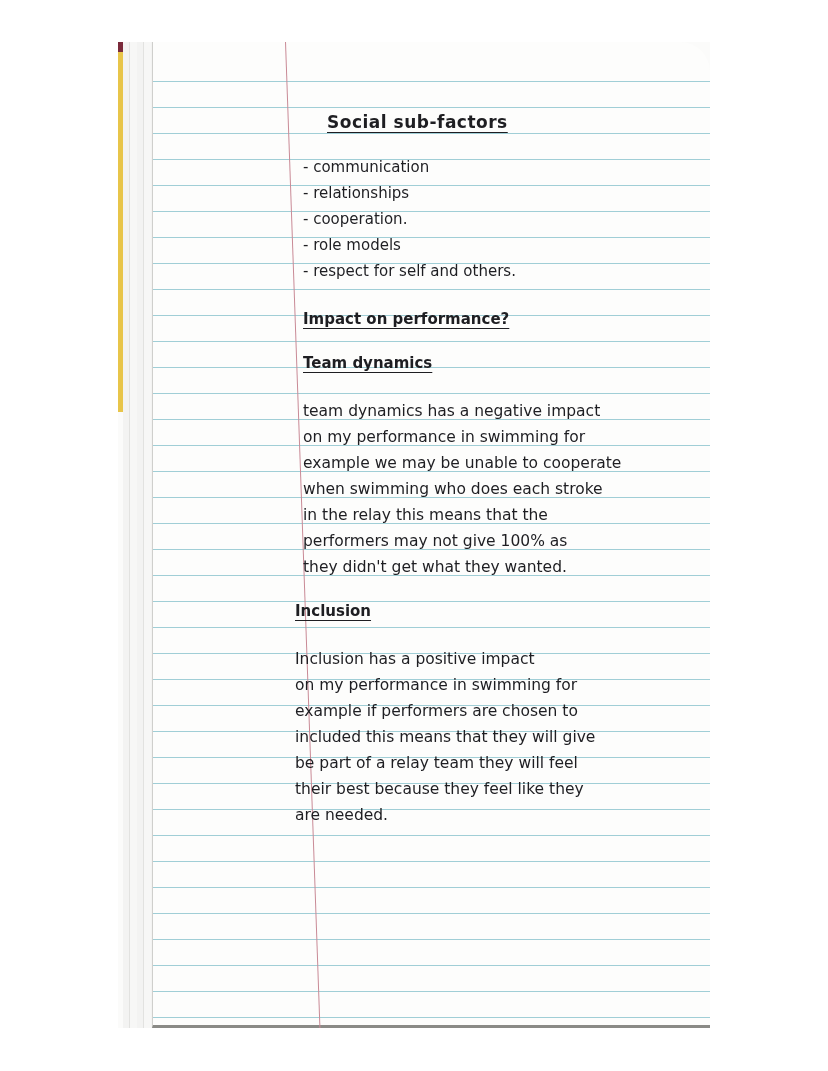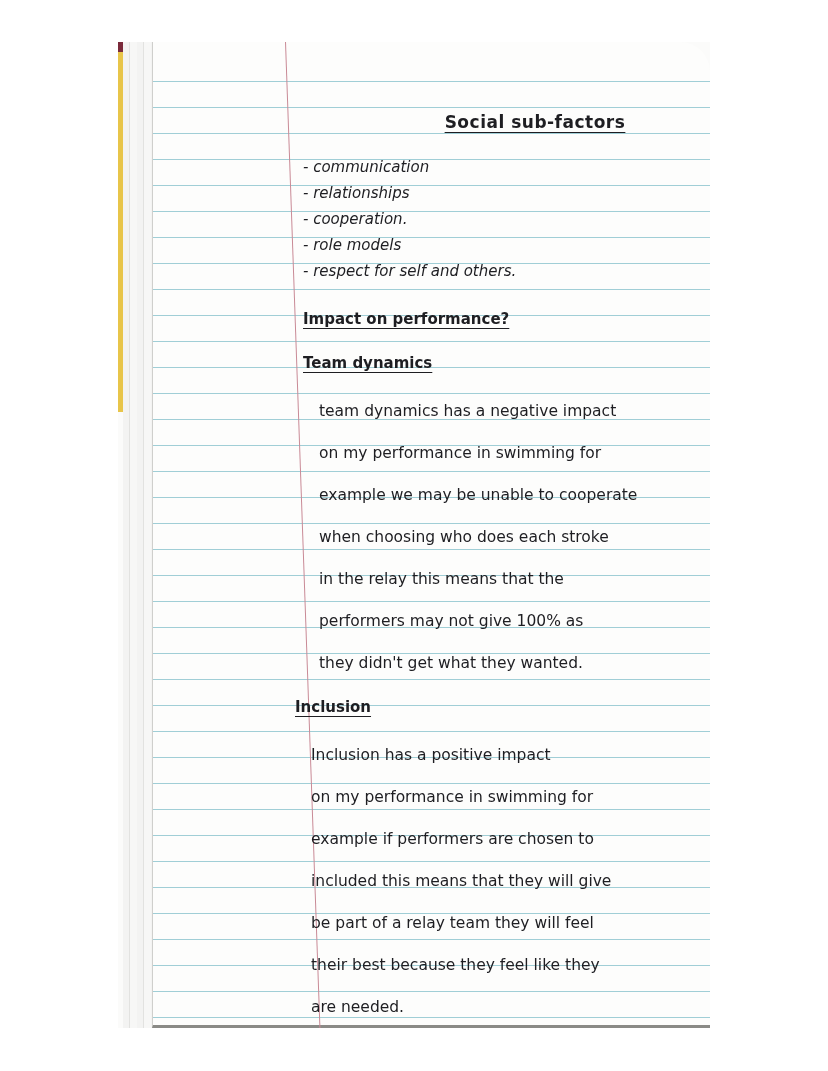--- a/index.html
+++ b/index.html
@@ -15,55 +15,55 @@
   .page { position:absolute; left:34px; top:0; right:0; bottom:0; background:#fdfdfc;
           border-left:1px solid #cfcfcc; border-bottom:3px solid #8a8a86; border-top-right-radius:30px; }
   .rules { position:absolute; left:0; right:0; top:0; bottom:0;
            background:repeating-linear-gradient(180deg, transparent 0 25px, #8fc6cf 25px 26px);
            background-position:0 14px; opacity:.85; }
   .margin-line { position:absolute; left:132px; top:0; width:1px; height:986px; background:#c98a96;
                  transform:skewX(2deg); transform-origin:top; }
   .content { position:absolute; left:150px; top:70px; width:440px; color:#1e1e22;
              font-family:"DejaVu Sans", sans-serif; }
   .h { font-size:17px; text-decoration:underline; text-underline-offset:4px; margin:0; letter-spacing:.5px; }
-  .bullets { list-style:none; padding:0; margin:22px 0 0 0; font-size:15px; line-height:26px;font-style:italic; }
+  .bullets { list-style:none; padding:0; margin:22px 0 0 0; font-size:15px; line-height:26px; }
   .bullets li::before { content:"- "; }
-  .para { font-size:15.5px; line-height:26px; margin:16px; }
+  .para { font-size:15.5px; line-height:26px; margin:0; }
   .subtitle { font-size:15px; text-decoration:underline; text-underline-offset:4px; margin:0; }
 </style>
 </head>
 <body>
 
 <div class="notebook">
   <div class="spine-tab"></div>
   <div class="yellow-edge"></div>
   <div class="page-stack"></div>
   <div class="page">
     <div class="rules"></div>
     <div class="margin-line"></div>
 
     <div class="content">
-      <h1 class="h" style="margin-left:24px;text-align:center;">Social sub-factors</h1>
+      <h1 class="h" style="margin-left:24px;">Social sub-factors</h1>
 
       <ul class="bullets">
         <li>communication</li>
         <li>relationships</li>
         <li>cooperation.</li>
         <li>role models</li>
         <li>respect for self and others.</li>
       </ul>
 
       <h2 class="subtitle" style="margin-top:26px;">Impact on performance?</h2>
 
       <h3 class="subtitle" style="margin-top:26px;">Team dynamics</h3>
       <div style="margin-top:26px;">
         <p class="para">team dynamics has a negative impact</p>
         <p class="para">on my performance in swimming for</p>
         <p class="para">example we may be unable to cooperate</p>
-        <p class="para">when choosing who does each stroke</p>
+        <p class="para">when swimming who does each stroke</p>
         <p class="para">in the relay this means that the</p>
         <p class="para">performers may not give 100% as</p>
         <p class="para">they didn't get what they wanted.</p>
       </div>
 
       <h3 class="subtitle" style="margin-top:22px; margin-left:-8px;">Inclusion</h3>
       <div style="margin-top:26px; margin-left:-8px;">
         <p class="para">Inclusion has a positive impact</p>
         <p class="para">on my performance in swimming for</p>
         <p class="para">example if performers are chosen to</p>

